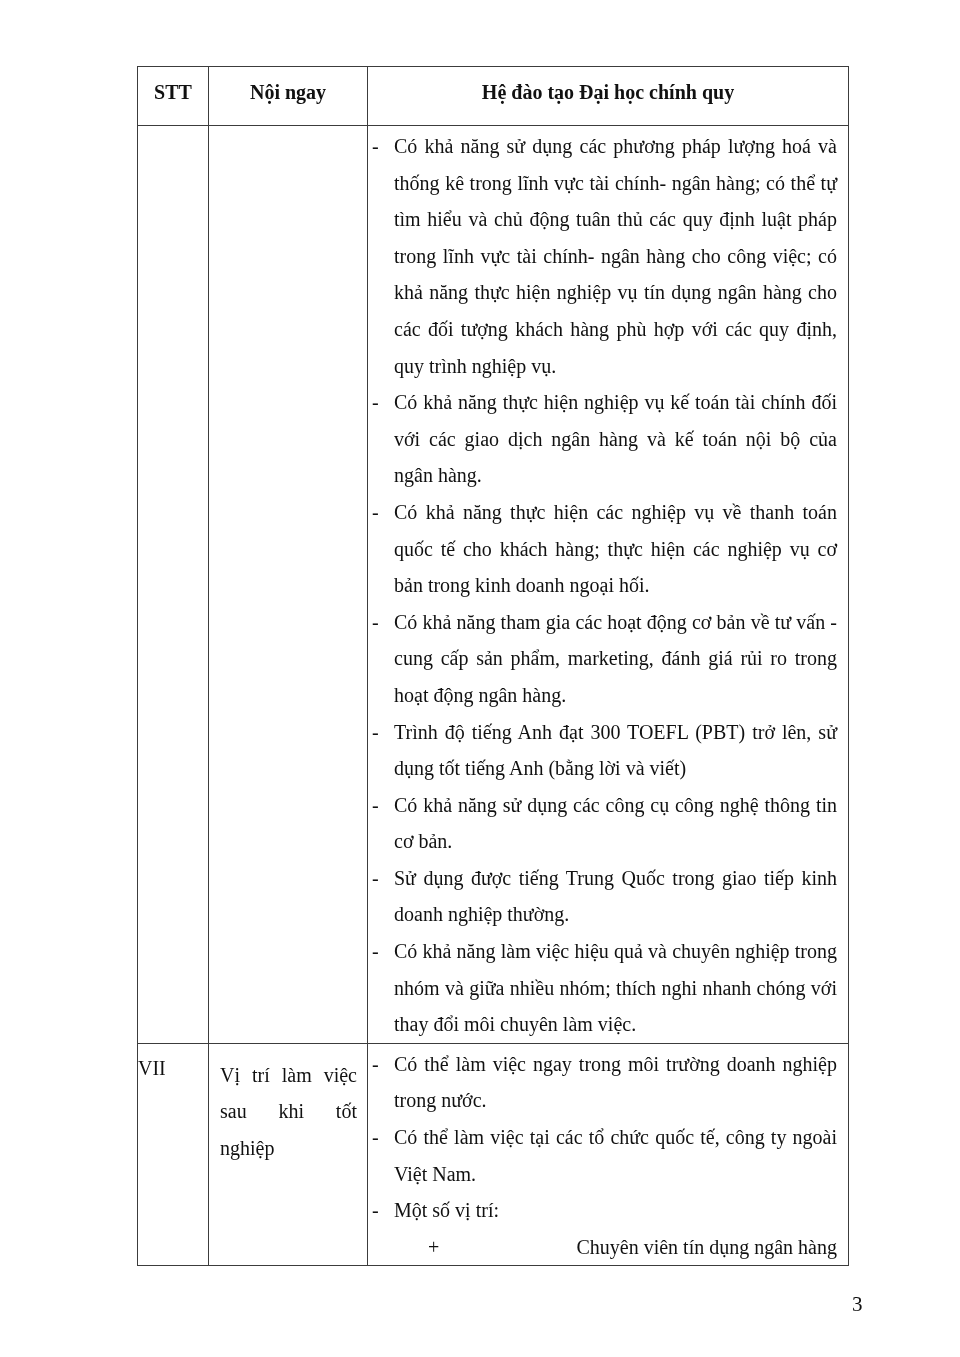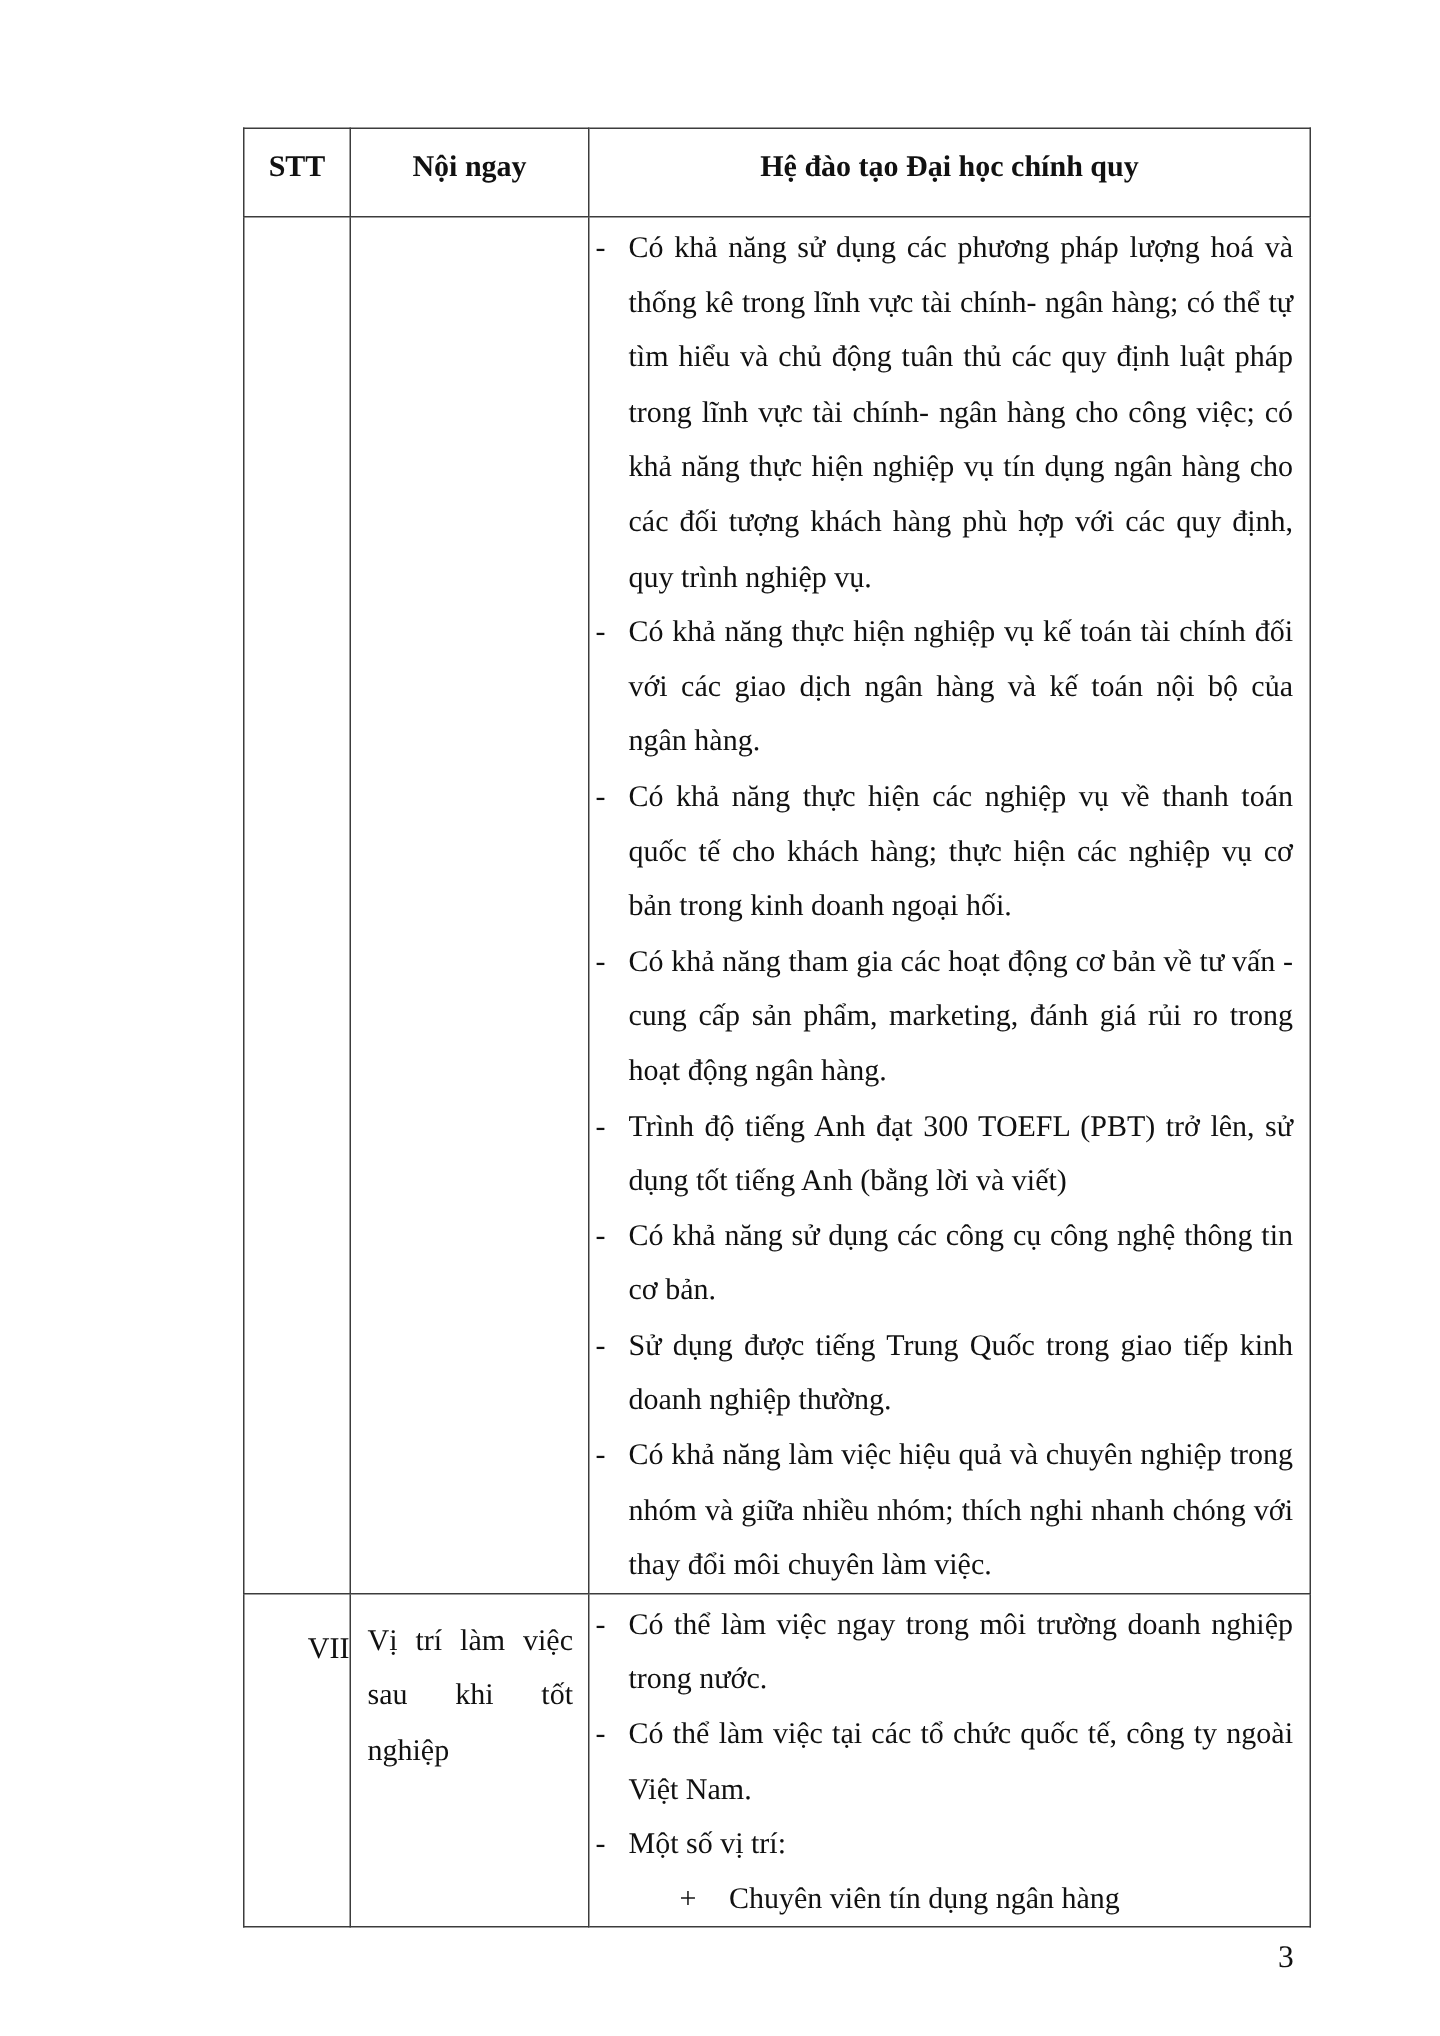--- a/index.html
+++ b/index.html
@@ -9,49 +9,48 @@
     width: 960px;
     height: 1357px;
     background: #ffffff;
     font-family: "Liberation Serif", "DejaVu Serif", serif;
     color: #111111;
     overflow: hidden;
   }
   table.doc-table {
     position: absolute;
     left: 137px;
-    top: 85px;
+    top: 66px;
     width: 711px;
     border-collapse: collapse;
     table-layout: fixed;
     font-size: 20px;
     line-height: 36.6px;
-    margin-left: 25px;
   }
   .doc-table td, .doc-table th {
     border: 1px solid #3c3c3c;
     vertical-align: top;
     font-weight: normal;
   }
   .col-stt { width: 71px; }
   .col-noidung { width: 159px; }
   .col-content { width: 481px; }
   .header-row th {
     height: 59px;
     font-weight: bold;
     text-align: center;
     padding-top: 7px;
     vertical-align: top;
     font-size: 20px;
   }
   .row-main td.cell-content { height: 915px; }
   .row-vii td.cell-content { height: 220px; }
   .cell-stt {
-    text-align: right;
-    padding-top: 18px;
+    text-align: left;
+    padding-top: 6px;
   }
   .cell-noidung {
     text-align: justify;
     padding: 13px 10px 0 11px;
   }
   .cell-content {
     padding: 2px 0 0 0;
   }
   .bullet {
     display: flex;
@@ -69,21 +68,21 @@
     padding-right: 11px;
   }
   .bullet.indent {
     margin-left: 60px;
   }
   .bullet.indent .marker {
     width: 33px;
     padding-left: 0;
   }
   .bullet.indent .btext {
-    text-align: left;
+    text-align: right;
   }
   .page-number {
     position: absolute;
     left: 852px;
     top: 1292px;
     font-size: 21px;
     line-height: 24px;
   }
 </style>
 </head>

